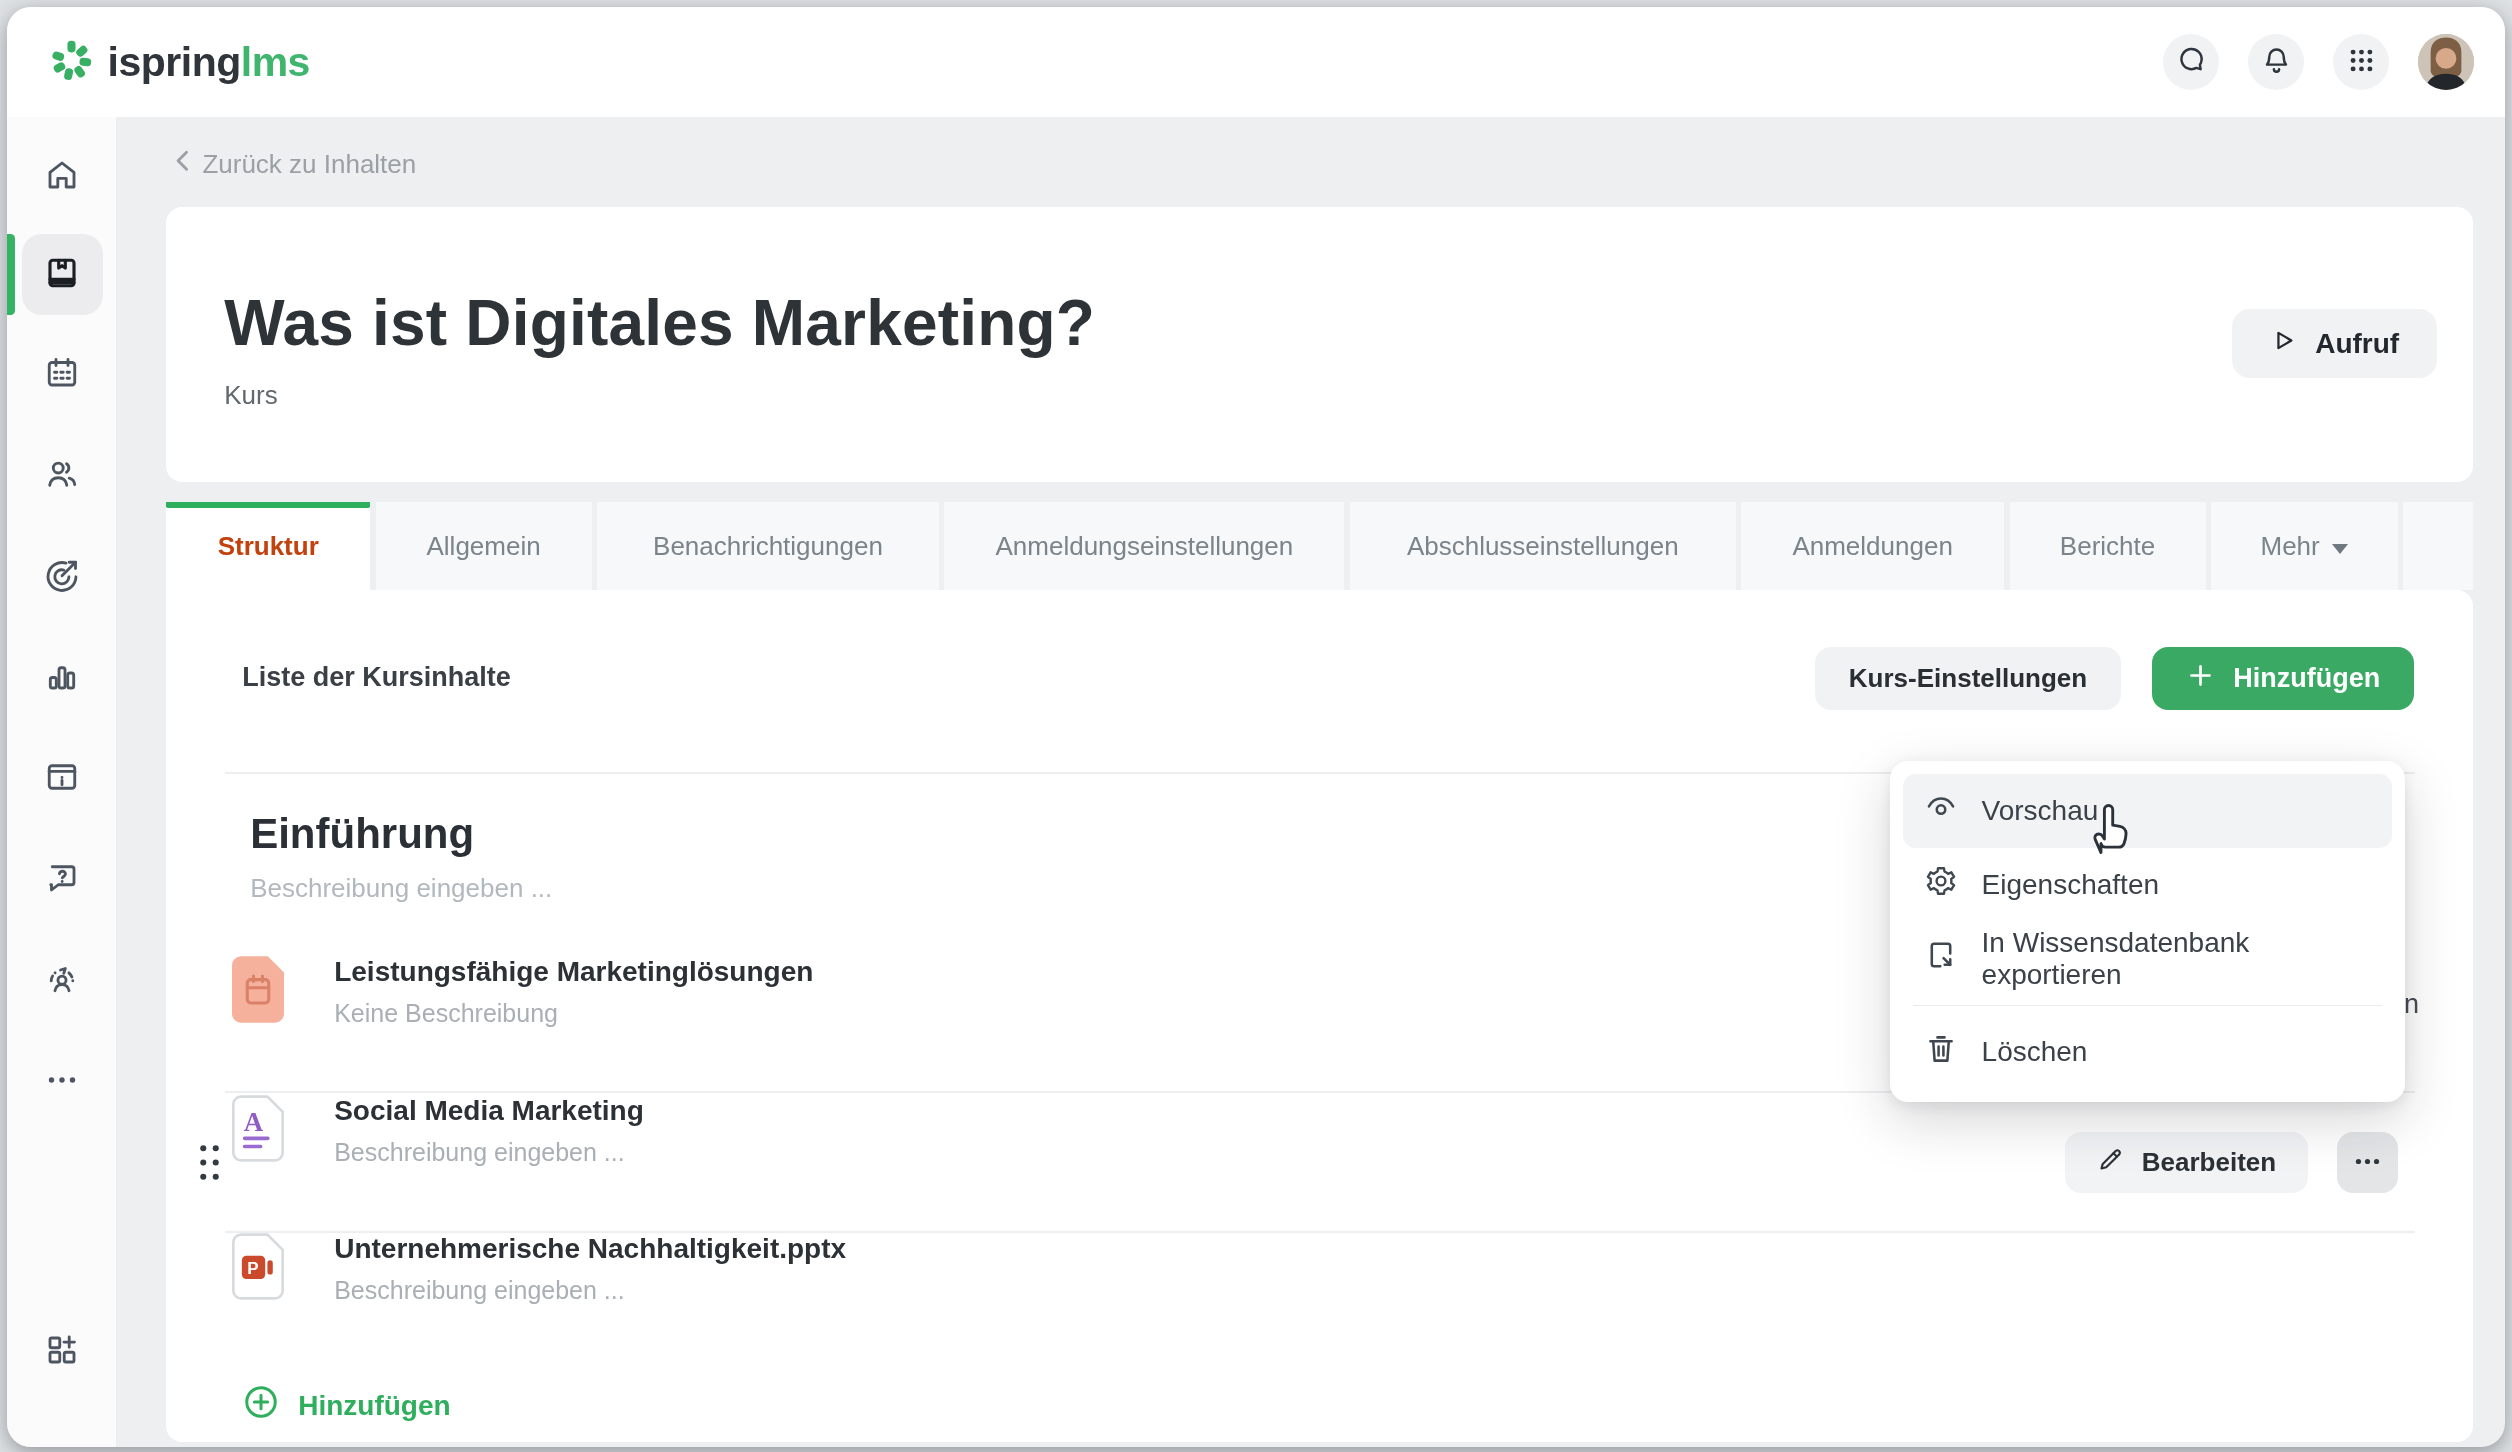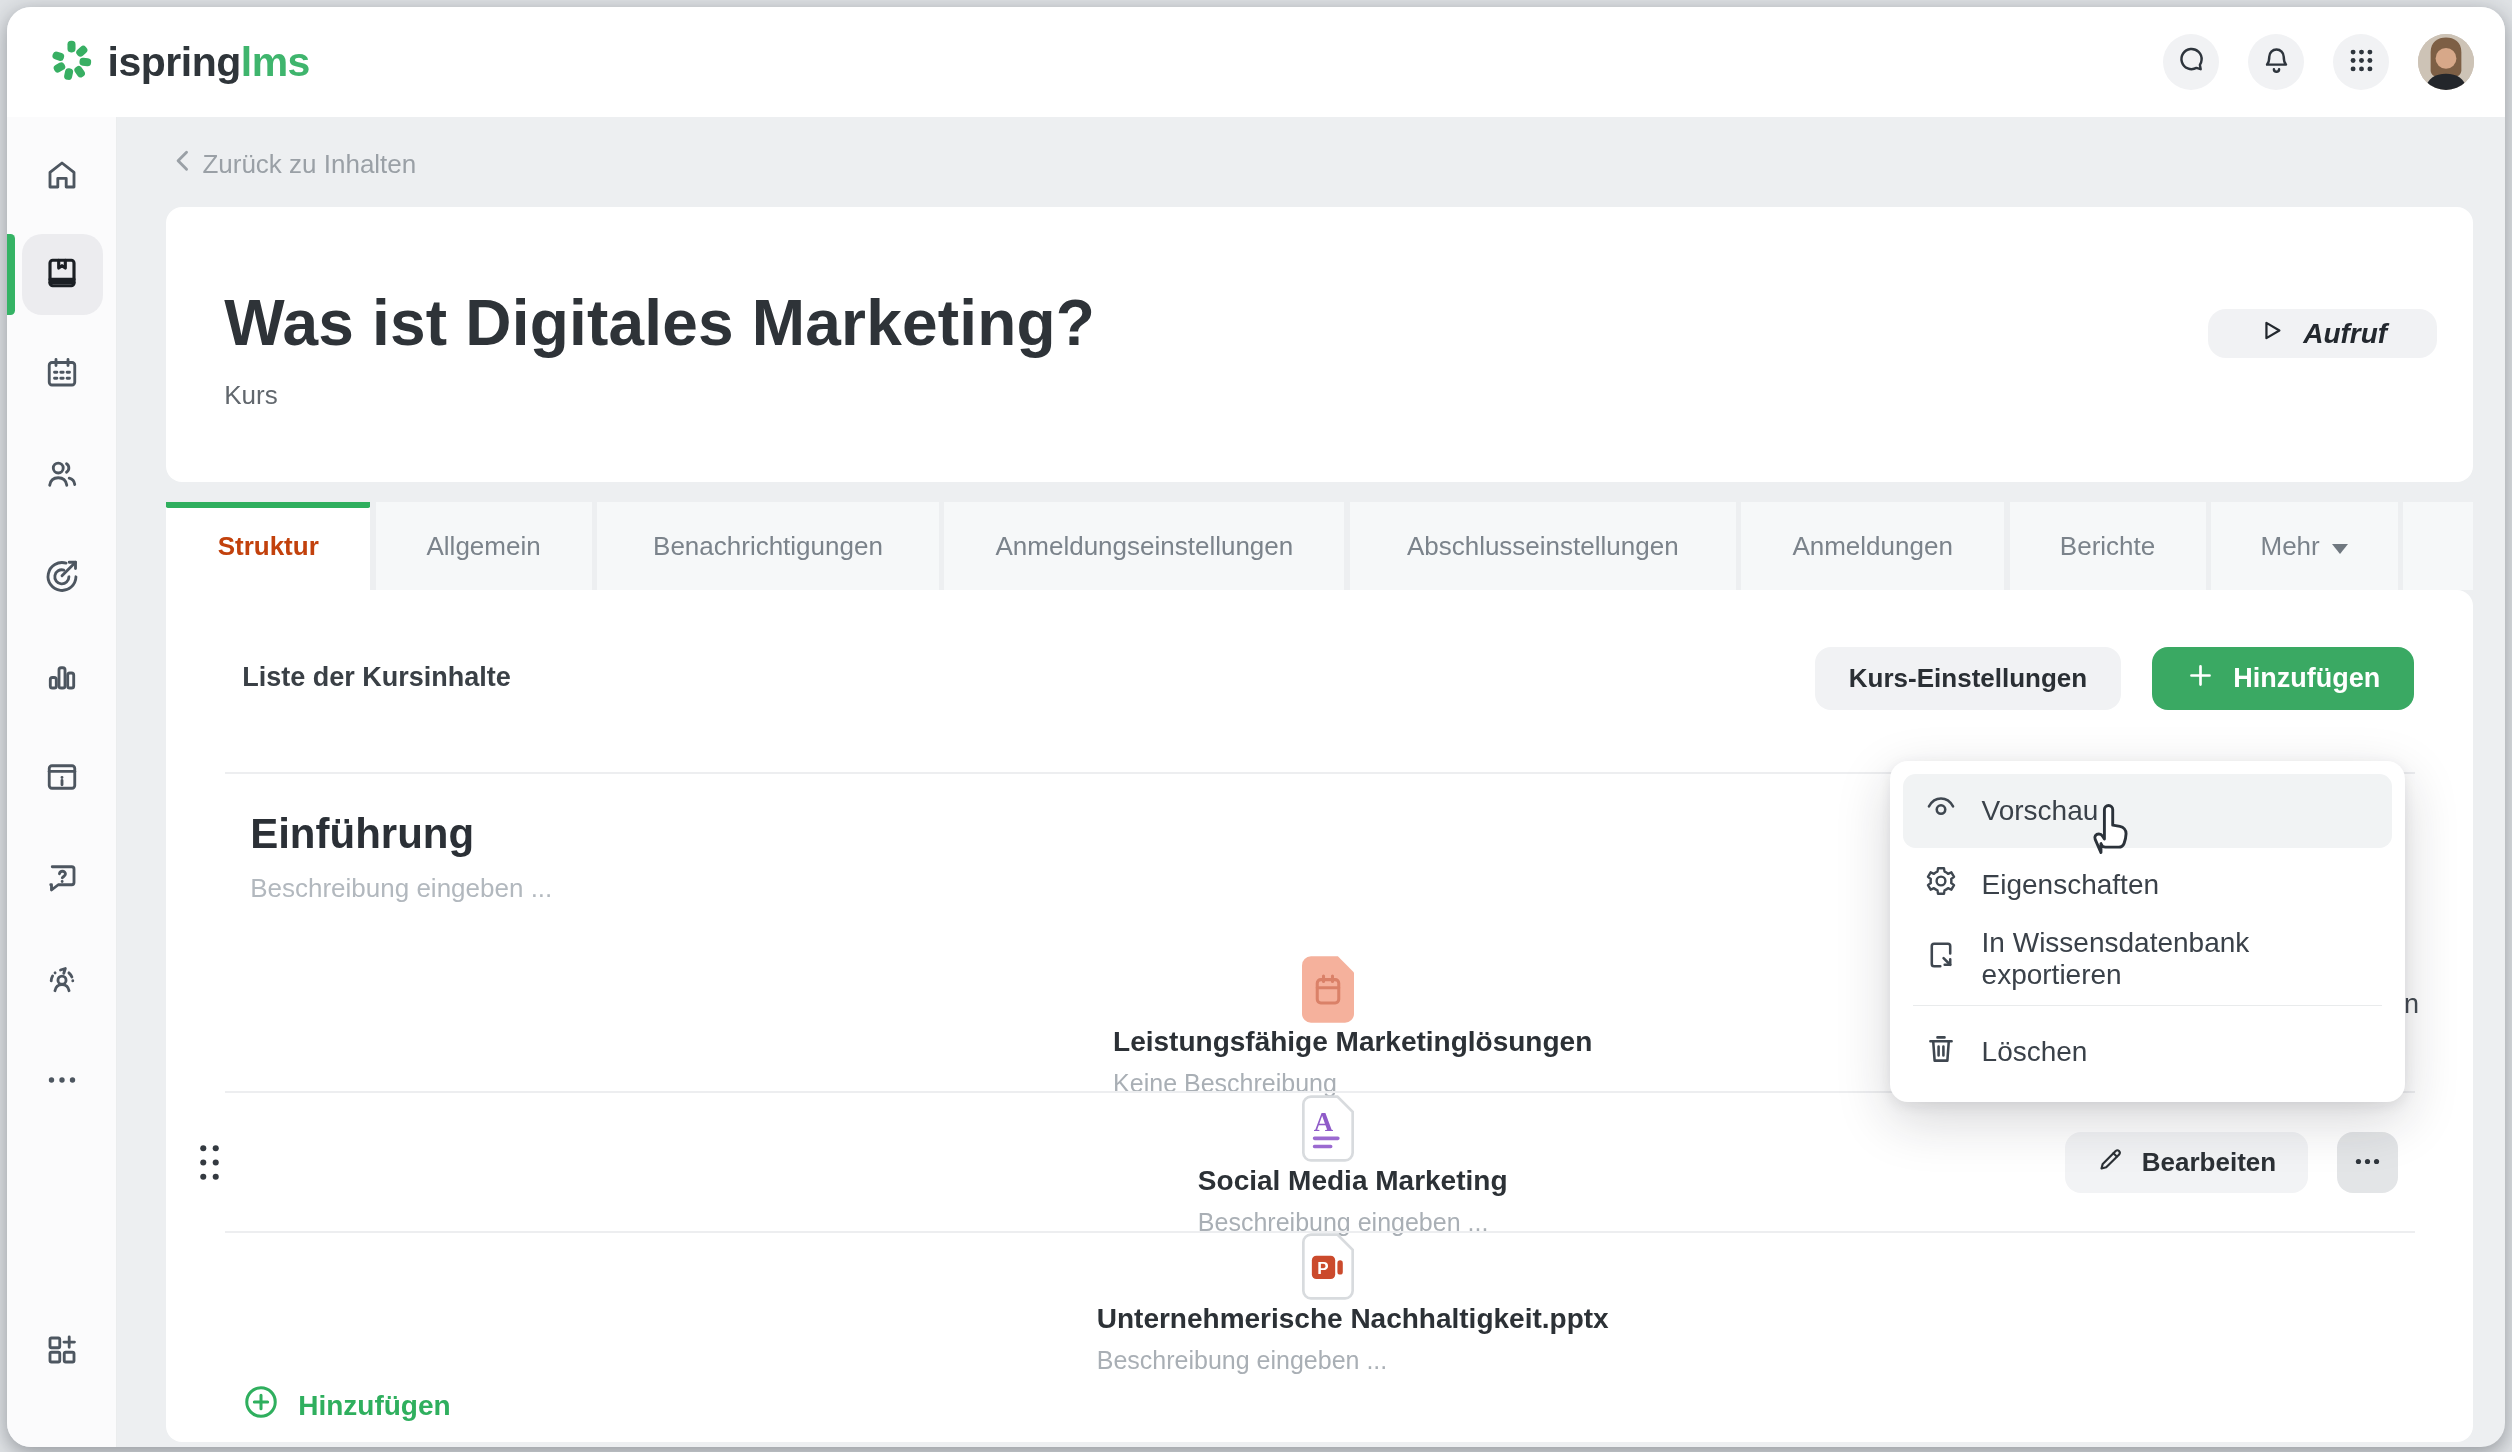--- a/index.html
+++ b/index.html
@@ -53,23 +53,23 @@
     margin: 29px 0 0 7.2px; height: 36px; display: flex; align-items: center; gap: 11px;
     color: #9aa0a6; font-size: 26px; cursor: default;
   }
   .header-card {
     margin-top: 25px; height: 275px; background: #fff; border-radius: 16px;
     position: relative; padding: 79px 0 0 58px;
   }
   .page-title { font-size: 64px; font-weight: 700; color: #2e3338; letter-spacing: 0.2px; }
   .page-type { margin-top: 20px; font-size: 26px; color: #61676d; }
   .call-btn {
-    position: absolute; right: 36px; top: 102px; height: 49px; padding: 0 50px;
+    position: absolute; right: 36px; top: 102px; height: 69px; padding: 0 38px;
     background: #f1f2f4; border-radius: 18px; display: flex; align-items: center; gap: 18px;
-    font-size: 28px; font-weight: 600; color: #23282e; cursor: pointer; font-style: italic;
+    font-size: 28px; font-weight: 600; color: #23282e; cursor: pointer;
   }
 
   
   .tabs { display: flex; gap: 5.4px; margin-top: 20px; height: 88px; }
   .tab {
     background: #f6f8f9; color: #7b838b; font-size: 26px; display: flex;
     align-items: center; justify-content: center; gap: 12.6px; position: relative;
     flex: none; cursor: pointer;
   }
   .tab.active { background: #ffffff; color: #c2410c; font-weight: 600; }
@@ -96,21 +96,21 @@
     display: flex; align-items: center; gap: 18px; font-size: 27px; font-weight: 600;
     color: #ffffff; cursor: pointer;
   }
   .divider-h { position: absolute; left: 59px; right: 58px; height: 1.8px; background: #edeef0; }
   .div-1 { top: 182px; } .div-2 { top: 501px; } .div-3 { top: 641px; }
 
   .section-head { position: absolute; left: 84px; top: 220px; }
   .section-title { font-size: 42px; font-weight: 700; color: #2b3036; }
   .section-desc { margin-top: 14.4px; font-size: 26px; color: #b2b8be; }
 
-  .item-row { position: absolute; left: 0; right: 0; height: 135px; display: flex; align-items: center; padding-left: 66px; flex-direction: column; }
+  .item-row { position: absolute; left: 0; right: 0; height: 135px; display: flex; padding-left: 66px; }
   .row-a { top: 366px; } .row-b { top: 505px; } .row-c { top: 643px; }
   .file-ic { flex: none; margin-right: 50px; }
   .item-texts { display: flex; flex-direction: column; gap: 10.8px; }
   .item-title { font-size: 28px; font-weight: 600; color: #2c3136; }
   .item-desc { font-size: 25px; color: #a9afb5; }
   .drag-handle { position: absolute; left: 31px; top: 47px; cursor: grab; }
   .row-actions { position: absolute; right: 75px; top: 37px; display: flex; gap: 29px; align-items: center; }
   .btn-edit {
     height: 61px; padding: 0 32px; background: #f2f3f5; border-radius: 16px;
     display: flex; align-items: center; gap: 18px; font-size: 26px; font-weight: 600;

